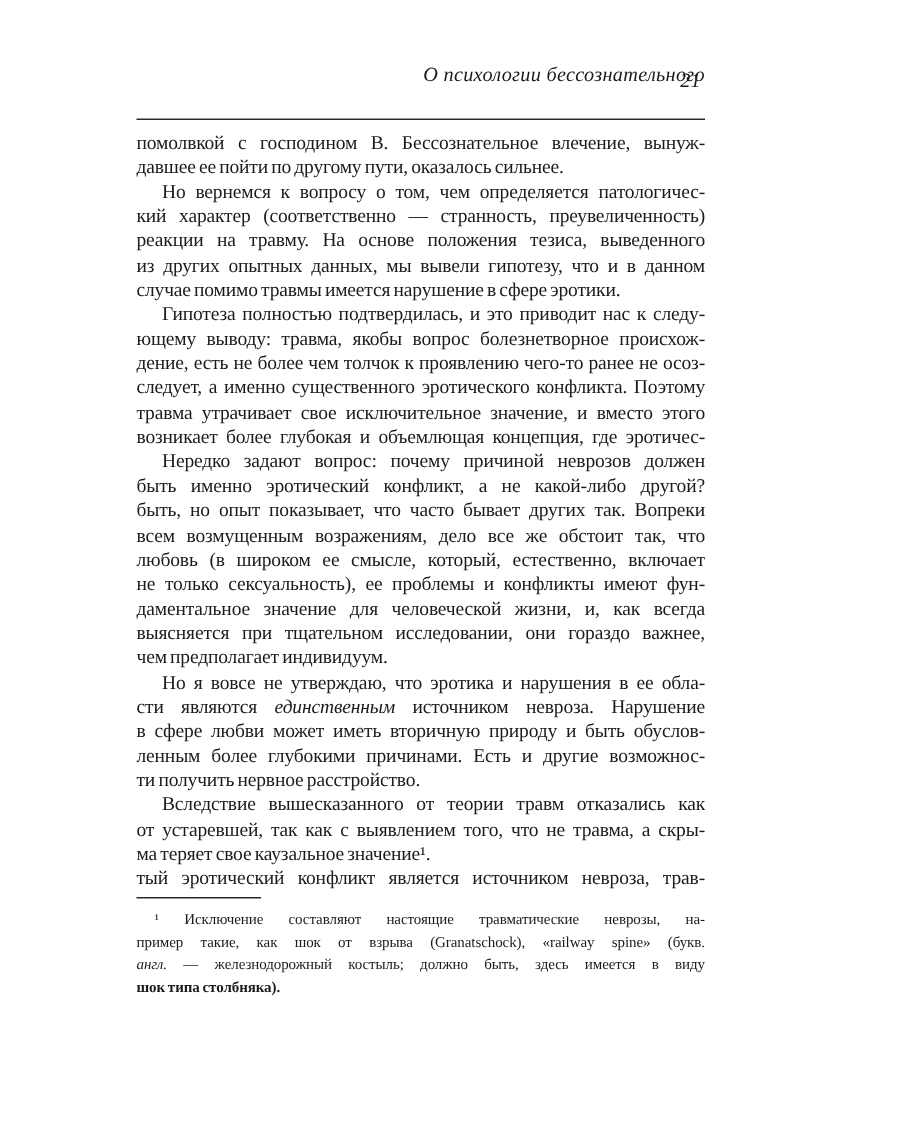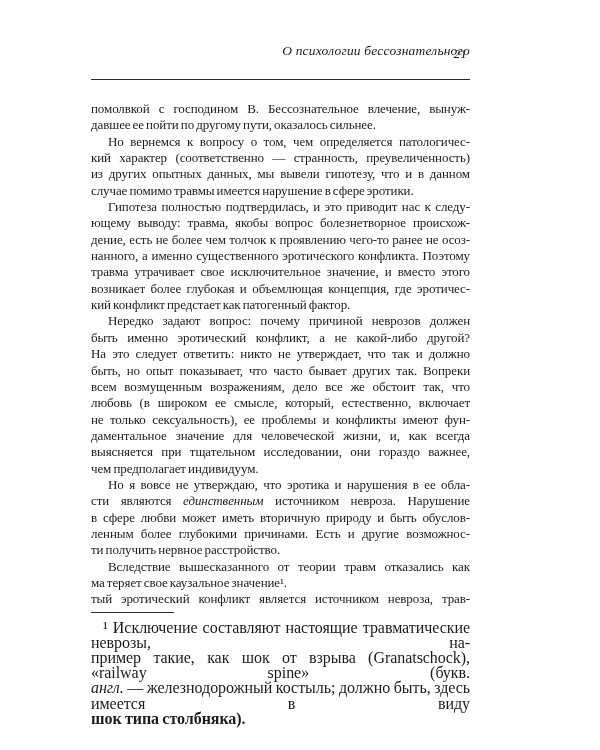--- a/index.html
+++ b/index.html
@@ -32,40 +32,40 @@
     letter-spacing: 0.2px;
   }
   .rh-page {
     position: absolute;
     right: 3px;
     bottom: 18px;
     font-style: italic;
     font-size: 13.5px;
     line-height: 15px;
   }
-  .body-text { margin-top: 21px; }
+  .body-text { margin-top: 7px; }
   .line {
     font-size: 13px;
     line-height: 16.35px;
     letter-spacing: -0.1px;
     word-spacing: -1px;
     text-align: justify;
     text-align-last: justify;
   }
   .line.last { text-align-last: left; }
   .line.indent { text-indent: 17px; }
   .it { font-style: italic; }
   .footnote-sep {
     margin-top: 4px;
     width: 83px;
     border-top: 1.4px solid var(--rule-color, #2b2b2b);
   }
   .footnote { margin-top: 7px; }
   .fn-line {
-    font-size: 16px;
+    font-size: 10px;
     line-height: 15.2px;
     letter-spacing: -0.05px;
     word-spacing: -0.6px;
     text-align: justify;
     text-align-last: justify;
   }
   .fn-line.last { text-align-last: left; font-weight: bold; }
   .fn-line.indent { text-indent: 12px; }
 </style>
 </head>
@@ -78,53 +78,53 @@
       <span class="rh-page">21</span>
     </div>
     <div class="body-text" id="body-text">
         <div>
           <div class="line"><span>помолвкой с господином В. Бессознательное влечение, вынуж-</span></div>
           <div class="line last"><span>давшее ее пойти по другому пути, оказалось сильнее.</span></div>
         </div>
         <div>
           <div class="line indent"><span>Но вернемся к вопросу о том, чем определяется патологичес-</span></div>
           <div class="line"><span>кий характер (соответственно — странность, преувеличенность)</span></div>
+          <div class="line"><span>реакции на травму. На основе положения тезиса, выведенного</span></div>
           <div class="line"><span>из других опытных данных, мы вывели гипотезу, что и в данном</span></div>
           <div class="line last"><span>случае помимо травмы имеется нарушение в сфере эротики.</span></div>
         </div>
         <div>
           <div class="line indent"><span>Гипотеза полностью подтвердилась, и это приводит нас к следу-</span></div>
           <div class="line"><span>ющему выводу: травма, якобы вопрос болезнетворное происхож-</span></div>
           <div class="line"><span>дение, есть не более чем толчок к проявлению чего-то ранее не осоз-</span></div>
-          <div class="line"><span>нанного, а именно существенного эротического конфликта. Поэтому</span></div>
+          <div class="line"><span>следует, а именно существенного эротического конфликта. Поэтому</span></div>
           <div class="line"><span>травма утрачивает свое исключительное значение, и вместо этого</span></div>
           <div class="line"><span>возникает более глубокая и объемлющая концепция, где эротичес-</span></div>
-          <div class="line last"><span>кий конфликт предстает как патогенный фактор.</span></div>
         </div>
         <div>
           <div class="line indent"><span>Нередко задают вопрос: почему причиной неврозов должен</span></div>
           <div class="line"><span>быть именно эротический конфликт, а не какой-либо другой?</span></div>
-          <div class="line"><span>На это следует ответить: никто не утверждает, что так и должно</span></div>
           <div class="line"><span>быть, но опыт показывает, что часто бывает других так. Вопреки</span></div>
           <div class="line"><span>всем возмущенным возражениям, дело все же обстоит так, что</span></div>
           <div class="line"><span>любовь (в широком ее смысле, который, естественно, включает</span></div>
           <div class="line"><span>не только сексуальность), ее проблемы и конфликты имеют фун-</span></div>
           <div class="line"><span>даментальное значение для человеческой жизни, и, как всегда</span></div>
           <div class="line"><span>выясняется при тщательном исследовании, они гораздо важнее,</span></div>
           <div class="line last"><span>чем предполагает индивидуум.</span></div>
         </div>
         <div>
           <div class="line indent"><span>Но я вовсе не утверждаю, что эротика и нарушения в ее обла-</span></div>
           <div class="line"><span>сти являются </span><span class="it">единственным</span><span> источником невроза. Нарушение</span></div>
           <div class="line"><span>в сфере любви может иметь вторичную природу и быть обуслов-</span></div>
           <div class="line"><span>ленным более глубокими причинами. Есть и другие возможнос-</span></div>
           <div class="line last"><span>ти получить нервное расстройство.</span></div>
         </div>
         <div>
           <div class="line indent"><span>Вследствие вышесказанного от теории травм отказались как</span></div>
+          <div class="line"><span>от устаревшей, так как с выявлением того, что не травма, а скры-</span></div>
           <div class="line last"><span>ма теряет свое каузальное значение¹.</span></div>
           <div class="line"><span>тый эротический конфликт является источником невроза, трав-</span></div>
         </div>
       </div>
     <div class="footnote-sep"></div>
     <div class="footnote" id="footnote">
         <div>
           <div class="fn-line indent"><span>¹ Исключение составляют настоящие травматические неврозы, на-</span></div>
           <div class="fn-line"><span>пример такие, как шок от взрыва (Granatschock), «railway spine» (букв.</span></div>
           <div class="fn-line"><span class="it">англ.</span><span> — железнодорожный костыль; должно быть, здесь имеется в виду</span></div>

